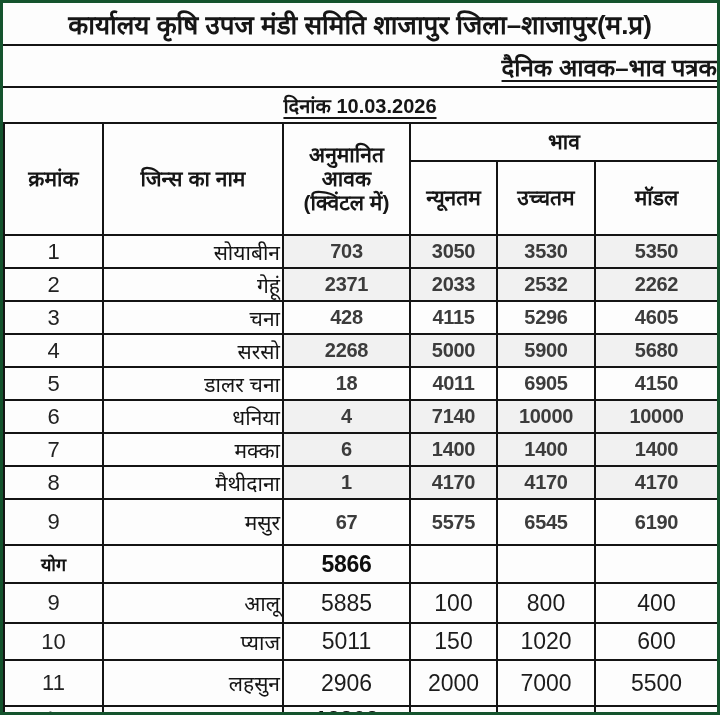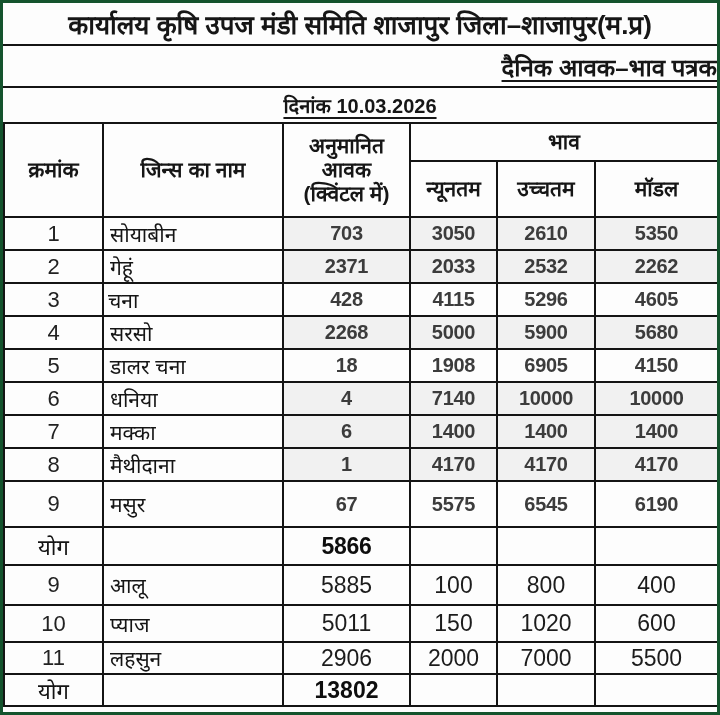--- a/index.html
+++ b/index.html
@@ -46,55 +46,55 @@
     vertical-align: middle;
     overflow: hidden;
     padding: 0 2px;
   }
   thead th {
     font-size: 21px; font-weight: 700; color: #161616;
     background: #fdfdfd;
     line-height: 1.15;
   }
   thead tr.group-row th { height: 38px; }
-  thead tr.sub-row th { height: 56px; }
+  thead tr.sub-row th { height: 74px; }
   th.col-arrival-h { padding: 0 16px; margin-top: 44px; }
 
   
   col.c-serial   { width: 99px; }
   col.c-name     { width: 180px; }
   col.c-arrival  { width: 127px; }
   col.c-min      { width: 87px; }
   col.c-max      { width: 98px; }
   col.c-modal    { width: 123px; }
 
   
   tbody tr td { height: 33px; }
   tbody tr:nth-child(9)  td { height: 46px; }
   tbody tr:nth-child(10) td { height: 38px; }
   tbody tr:nth-child(11) td { height: 40px; }
   tbody tr:nth-child(12) td { height: 37px; }
-  tbody tr:nth-child(13) td { height: 32px; }
+  tbody tr:nth-child(13) td { height: 46px; }
   tbody tr:nth-child(14) td { height: 23px; }
 
   
   td.col-serial { font-size: 22px; color: #222; }
   td.col-commodity {
-    text-align: left; padding-left: 6px;
+    text-align: right; padding-left: 6px;
     font-size: 21px; color: #151515; font-weight: 400; margin-top: 20px;
   }
   tr.s1 td.num {
     font-weight: 700; color: #3c3c3c; font-size: 20px; letter-spacing: -0.3px;
   }
   tr.s2 td.num {
     font-weight: 400; color: #1c1c1c; font-size: 23px;
   }
   tr.shaded td.num { background: #f1f1f1; }
   tr.total td.col-serial {
-    font-weight: 400; font-size: 22px; color: #141414;
+    font-weight: 700; font-size: 18px; color: #141414;
   }
   tr.total td.num {
     font-weight: 700 !important; color: #0e0e0e !important; font-size: 23px !important;
     background: #fdfdfd !important;
   }
   td.indent1 { padding-left: 4px; }
 </style>
 </head>
 <body>
 
@@ -131,21 +131,21 @@
         <th>उच्चतम</th>
         <th>मॉडल</th>
       </tr>
     </thead>
     <tbody>
         <tr class="s1 shaded">
           <td class="col-serial">1</td>
           <td class="col-commodity">सोयाबीन</td>
           <td class="col-arrival num">703</td>
           <td class="col-min num">3050</td>
-          <td class="col-max num">2610</td>
+          <td class="col-max num">3530</td>
           <td class="col-modal num">5350</td>
         </tr>
         <tr class="s1 shaded">
           <td class="col-serial">2</td>
           <td class="col-commodity">गेहूं</td>
           <td class="col-arrival num">2371</td>
           <td class="col-min num">2033</td>
           <td class="col-max num">2532</td>
           <td class="col-modal num">2262</td>
         </tr>
@@ -162,21 +162,21 @@
           <td class="col-commodity">सरसो</td>
           <td class="col-arrival num">2268</td>
           <td class="col-min num">5000</td>
           <td class="col-max num">5900</td>
           <td class="col-modal num">5680</td>
         </tr>
         <tr class="s1">
           <td class="col-serial">5</td>
           <td class="col-commodity">डालर चना</td>
           <td class="col-arrival num">18</td>
-          <td class="col-min num">1908</td>
+          <td class="col-min num">4011</td>
           <td class="col-max num">6905</td>
           <td class="col-modal num">4150</td>
         </tr>
         <tr class="s1 shaded">
           <td class="col-serial">6</td>
           <td class="col-commodity">धनिया</td>
           <td class="col-arrival num">4</td>
           <td class="col-min num">7140</td>
           <td class="col-max num">10000</td>
           <td class="col-modal num">10000</td>

